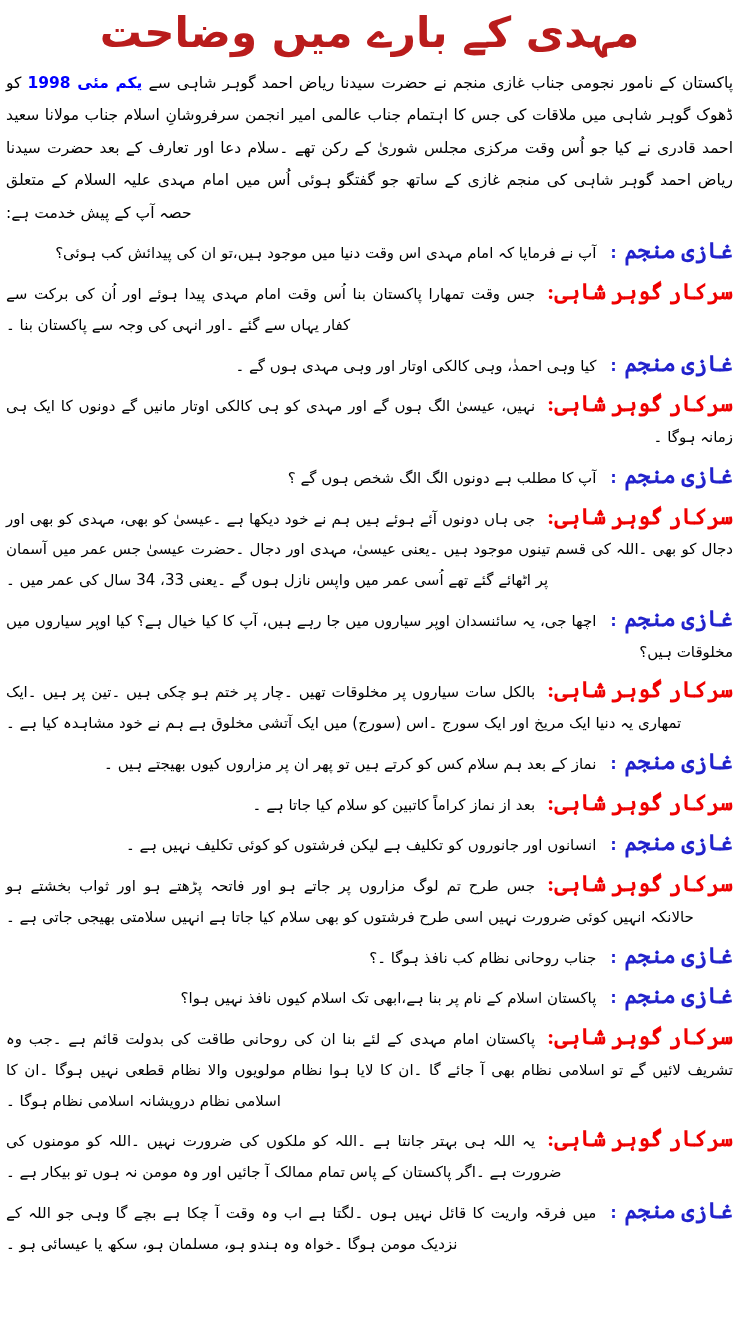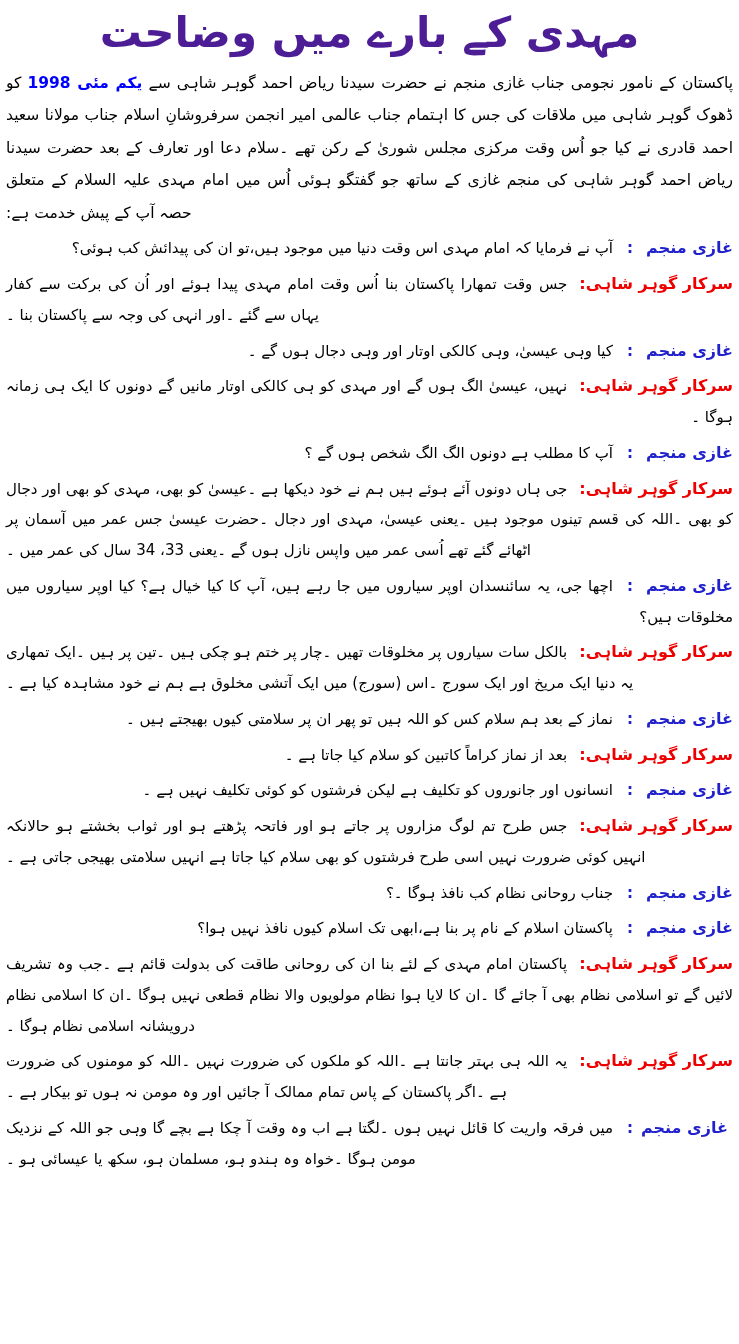--- a/index.html
+++ b/index.html
@@ -8,21 +8,21 @@
     font-family:"DejaVu Sans", sans-serif;
     color:#000;
     direction:rtl;
     overflow-x:hidden;
   }
   .page{padding:4px 6px 10px 6px;}
 
   
   .title{
     text-align:center;
-    color:#4c1d95;
+    color:#b91c1c;
     font-size:42px;
     font-weight:bold;
     line-height:1.3;
     margin:2px 0 6px 0;
     letter-spacing:0;
   }
 
   
   .intro{
     font-size:15.5px;
@@ -37,24 +37,25 @@
   .dialog{font-size:15px;}
   .entry{
     line-height:2.05;
     margin:0 0 5px 0;
     text-align:justify;
   }
   .entry.wrap{text-align-last:left;}
   .entry .label{
     display:inline-block;
     min-width:92px;
-    font-size:16px;
+    font-size:22px;
     font-weight:bold;
     line-height:1.6;
     vertical-align:baseline;
+    font-family:Liberation Serif, serif;
   }
   .entry .colon{
     font-weight:bold;
     margin:0 8px 0 14px;
   }
   .entry .colon.empty{margin:0 2px 0 10px;}
   .entry .qtext{color:#000;}
 </style>
 </head>
 <body>
@@ -65,33 +66,33 @@
 
   <p class="intro wrap"><span>پاکستان کے نامور نجومی جناب غازی منجم نے حضرت سیدنا ریاض احمد گوہر شاہی سے </span><span class="date">یکم مئی 1998</span><span> کو ڈھوک گوہر شاہی میں ملاقات کی جس کا اہتمام جناب عالمی امیر انجمن سرفروشانِ اسلام جناب مولانا سعید احمد قادری نے کیا جو اُس وقت مرکزی مجلس شوریٰ کے رکن تھے ۔سلام دعا اور تعارف کے بعد حضرت سیدنا ریاض احمد گوہر شاہی کی منجم غازی کے ساتھ جو گفتگو ہوئی اُس میں امام مہدی علیہ السلام کے متعلق حصہ آپ کے پیش خدمت ہے:</span></p>
 
   <div class="dialog">
   <div class="entry ghazi"><span class="label" style="color: rgb(34, 34, 204);">غازی منجم</span><span class="colon" style="color: rgb(34, 34, 204);">:</span><span class="qtext">آپ نے فرمایا کہ امام مہدی اس وقت دنیا میں موجود ہیں،تو ان کی پیدائش کب ہوئی؟</span></div>
 
   <div class="entry sarkar wrap"><span class="label" style="color: rgb(238, 0, 0);">سرکار گوہر شاہی:</span><span class="colon empty" style="color: rgb(238, 0, 0);"></span><span class="qtext">جس وقت تمھارا پاکستان بنا اُس وقت امام مہدی پیدا ہوئے اور اُن کی برکت سے کفار یہاں سے گئے ۔اور انہی کی وجہ سے پاکستان بنا ۔</span></div>
 
 
 
-  <div class="entry ghazi"><span class="label" style="color: rgb(34, 34, 204);">غازی منجم</span><span class="colon" style="color: rgb(34, 34, 204);">:</span><span class="qtext">کیا وہی عیسیٰ، وہی کالکی اوتار اور وہی دجال ہوں گے ۔</span></div>
+  <div class="entry ghazi"><span class="label" style="color: rgb(34, 34, 204);">غازی منجم</span><span class="colon" style="color: rgb(34, 34, 204);">:</span><span class="qtext">کیا وہی احمدٰ، وہی کالکی اوتار اور وہی مہدی ہوں گے ۔</span></div>
 
   <div class="entry sarkar"><span class="label" style="color: rgb(238, 0, 0);">سرکار گوہر شاہی:</span><span class="colon empty" style="color: rgb(238, 0, 0);"></span><span class="qtext">نہیں، عیسیٰ الگ ہوں گے اور مہدی کو ہی کالکی اوتار مانیں گے دونوں کا ایک ہی زمانہ ہوگا ۔</span></div>
 
   <div class="entry ghazi"><span class="label" style="color: rgb(34, 34, 204);">غازی منجم</span><span class="colon" style="color: rgb(34, 34, 204);">:</span><span class="qtext">آپ کا مطلب ہے دونوں الگ الگ شخص ہوں گے ؟</span></div>
 
   <div class="entry sarkar wrap"><span class="label" style="color: rgb(238, 0, 0);">سرکار گوہر شاہی:</span><span class="colon empty" style="color: rgb(238, 0, 0);"></span><span class="qtext">جی ہاں دونوں آئے ہوئے ہیں ہم نے خود دیکھا ہے ۔عیسیٰ کو بھی، مہدی کو بھی اور دجال کو بھی ۔اللہ کی قسم تینوں موجود ہیں ۔یعنی عیسیٰ، مہدی اور دجال ۔حضرت عیسیٰ جس عمر میں آسمان پر اٹھائے گئے تھے اُسی عمر میں واپس نازل ہوں گے ۔یعنی 33، 34 سال کی عمر میں ۔</span></div>
 
   <div class="entry ghazi"><span class="label" style="color: rgb(34, 34, 204);">غازی منجم</span><span class="colon" style="color: rgb(34, 34, 204);">:</span><span class="qtext">اچھا جی، یہ سائنسدان اوپر سیاروں میں جا رہے ہیں، آپ کا کیا خیال ہے؟ کیا اوپر سیاروں میں مخلوقات ہیں؟</span></div>
 
   <div class="entry sarkar wrap"><span class="label" style="color: rgb(238, 0, 0);">سرکار گوہر شاہی:</span><span class="colon empty" style="color: rgb(238, 0, 0);"></span><span class="qtext">بالکل سات سیاروں پر مخلوقات تھیں ۔چار پر ختم ہو چکی ہیں ۔تین پر ہیں ۔ایک تمھاری یہ دنیا ایک مریخ اور ایک سورج ۔اس (سورج) میں ایک آتشی مخلوق ہے ہم نے خود مشاہدہ کیا ہے ۔</span></div>
 
-  <div class="entry ghazi"><span class="label" style="color: rgb(34, 34, 204);">غازی منجم</span><span class="colon" style="color: rgb(34, 34, 204);">:</span><span class="qtext">نماز کے بعد ہم سلام کس کو اللہ ہیں تو پھر ان پر سلامتی کیوں بھیجتے ہیں ۔</span></div>
+  <div class="entry ghazi"><span class="label" style="color: rgb(34, 34, 204);">غازی منجم</span><span class="colon" style="color: rgb(34, 34, 204);">:</span><span class="qtext">نماز کے بعد ہم سلام کس کو کرتے ہیں تو پھر ان پر مزاروں کیوں بھیجتے ہیں ۔</span></div>
 
   <div class="entry sarkar"><span class="label" style="color: rgb(238, 0, 0);">سرکار گوہر شاہی:</span><span class="colon empty" style="color: rgb(238, 0, 0);"></span><span class="qtext">بعد از نماز کراماً کاتبین کو سلام کیا جاتا ہے ۔</span></div>
 
   <div class="entry ghazi"><span class="label" style="color: rgb(34, 34, 204);">غازی منجم</span><span class="colon" style="color: rgb(34, 34, 204);">:</span><span class="qtext">انسانوں اور جانوروں کو تکلیف ہے لیکن فرشتوں کو کوئی تکلیف نہیں ہے ۔</span></div>
 
   <div class="entry sarkar wrap"><span class="label" style="color: rgb(238, 0, 0);">سرکار گوہر شاہی:</span><span class="colon empty" style="color: rgb(238, 0, 0);"></span><span class="qtext">جس طرح تم لوگ مزاروں پر جاتے ہو اور فاتحہ پڑھتے ہو اور ثواب بخشتے ہو حالانکہ انہیں کوئی ضرورت نہیں اسی طرح فرشتوں کو بھی سلام کیا جاتا ہے انہیں سلامتی بھیجی جاتی ہے ۔</span></div>
 
   <div class="entry ghazi"><span class="label" style="color: rgb(34, 34, 204);">غازی منجم</span><span class="colon" style="color: rgb(34, 34, 204);">:</span><span class="qtext">جناب روحانی نظام کب نافذ ہوگا ۔؟</span></div>
 
 

